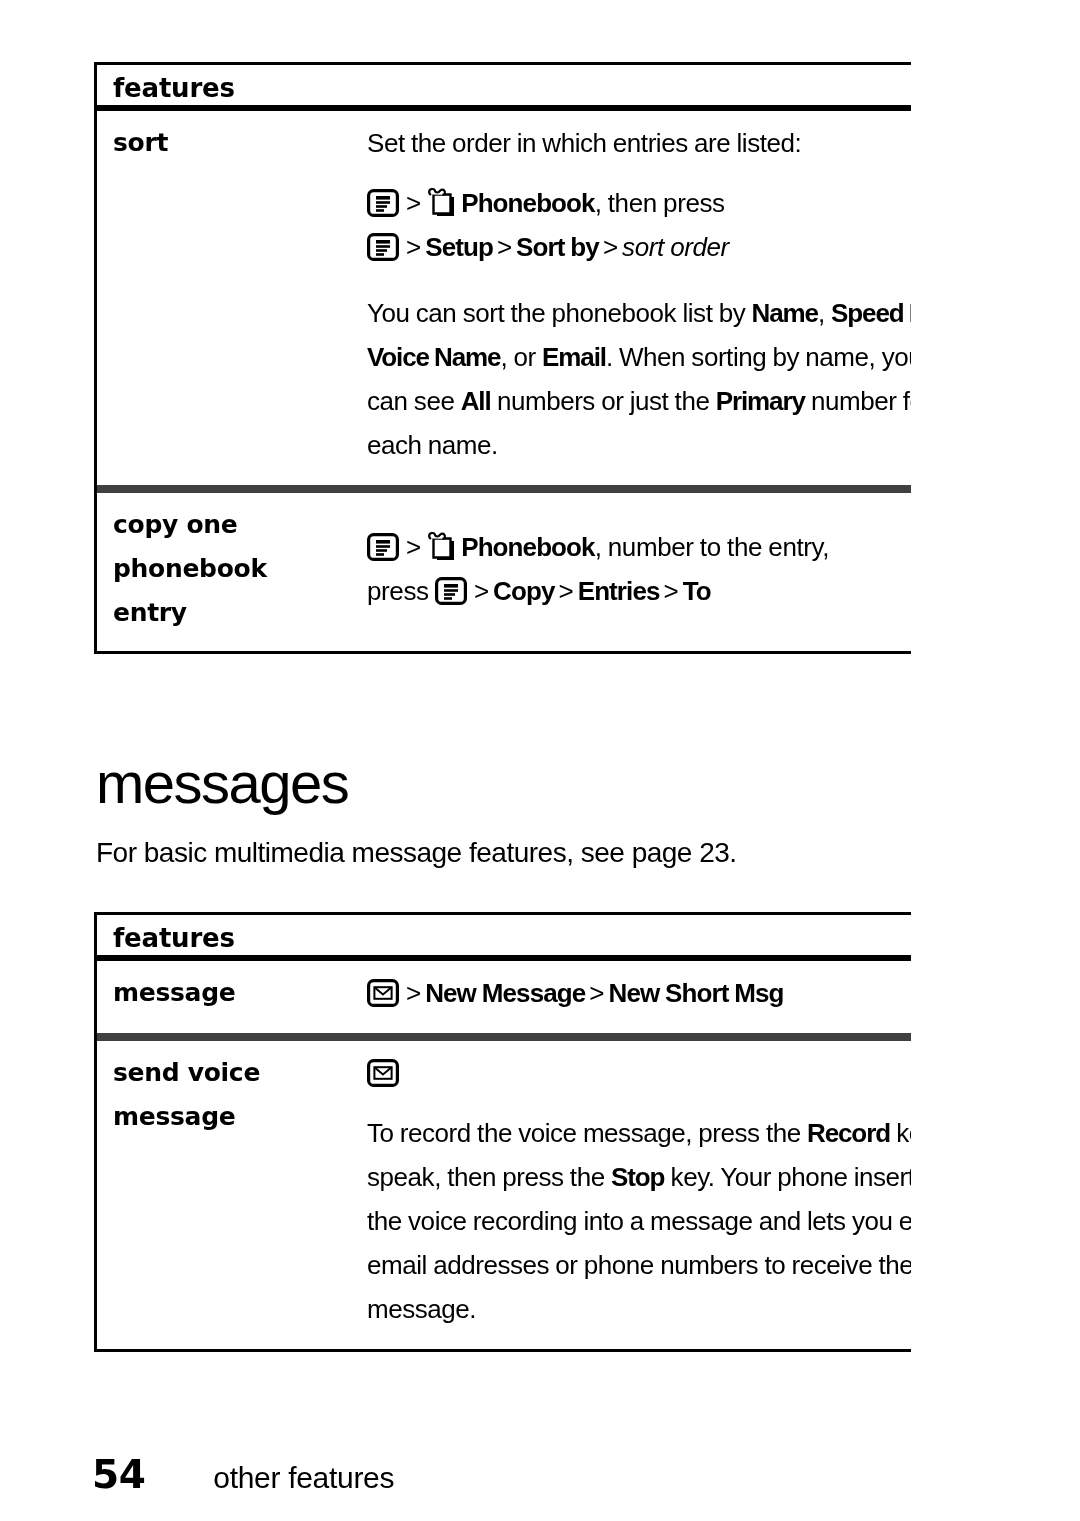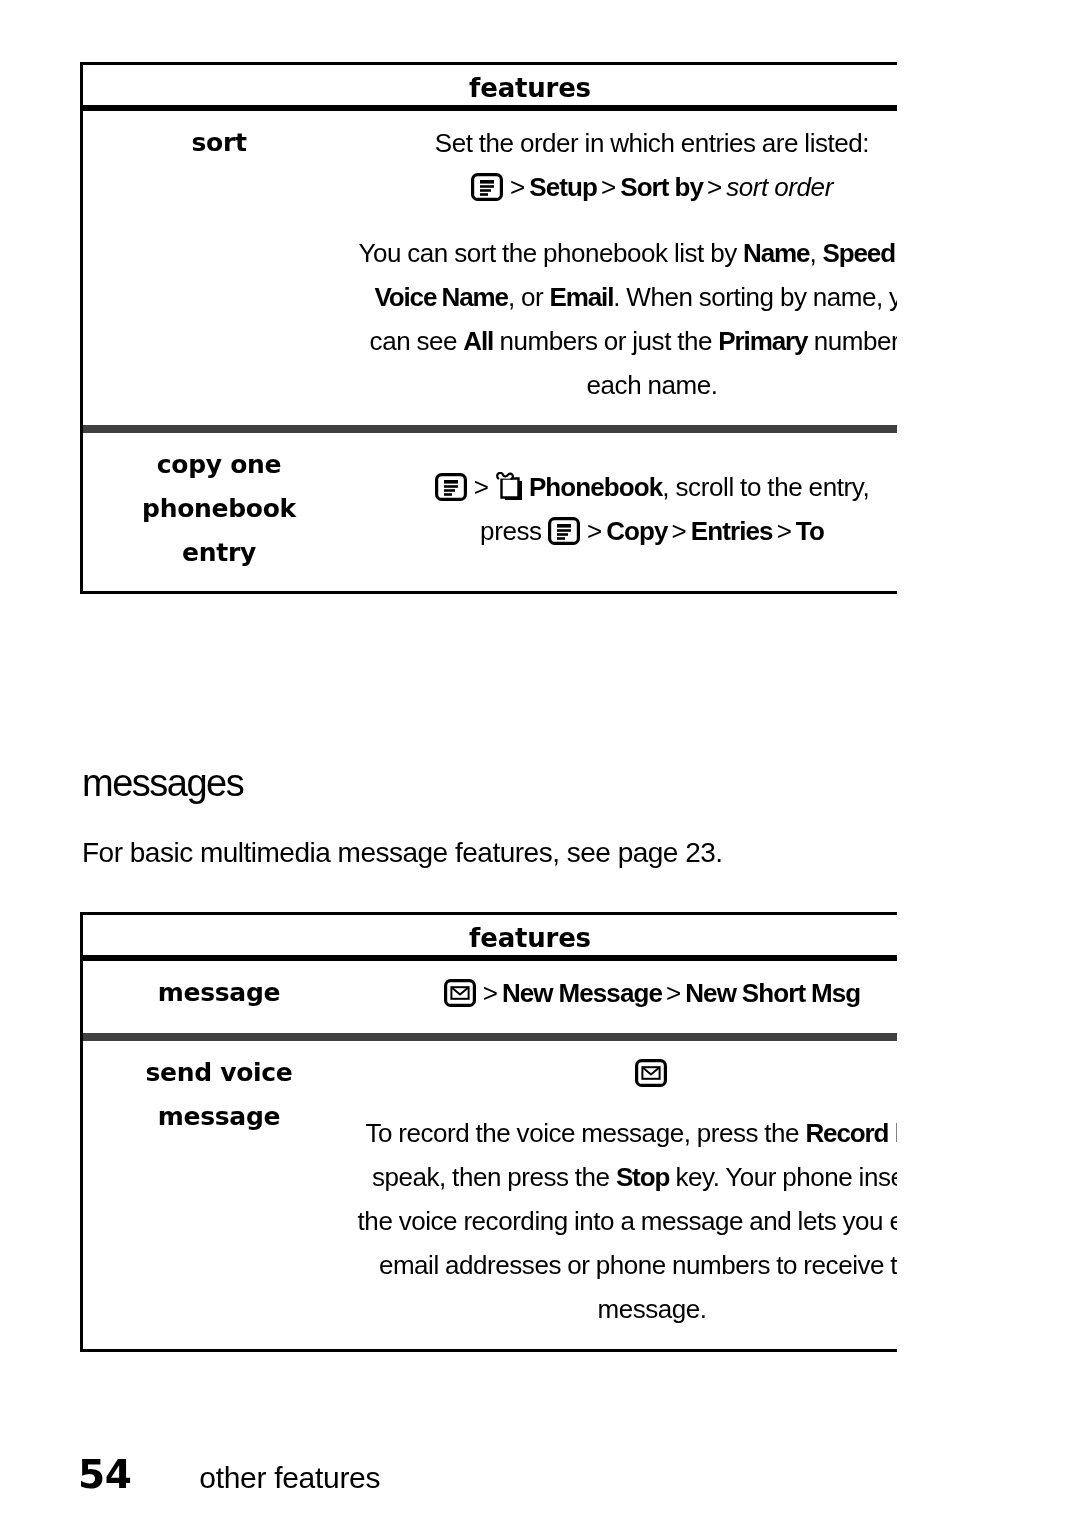--- a/index.html
+++ b/index.html
@@ -12,25 +12,24 @@
     width: 1080px;
     height: 1521px;
     position: relative;
     font-family: "Liberation Sans", sans-serif;
     color: #000000;
     -webkit-font-smoothing: antialiased;
   }
 
   .page {
     position: absolute;
-    left: 2px; top: 0;
+    left: 16px; top: 0;
     width: 895px;
     height: 1521px;
     overflow: hidden;
-    text-align: center;
   }
 
   
   .features-table {
     position: absolute;
     border: 3px solid #000;
     box-sizing: border-box;
     background: #fff;
   }
   #table-phonebook { left: 78px; top: 62px;  width: 884px; }
@@ -127,21 +126,21 @@
   .icn-env   { width: 32px; height: 28px; margin-right: 3px; }
   .icn-book  { width: 34px; height: 31px; vertical-align: -7px; margin-right: 2px; }
 
   
   #messages-heading {
     position: absolute;
     left: 80px;
     top: 752px;
     font-family: "Liberation Sans", sans-serif;
     font-weight: normal;
-    font-size: 38px;
+    font-size: 58px;
     line-height: 62px;
     letter-spacing: -1.5px;
   }
   #messages-intro {
     position: absolute;
     left: 80px;
     top: 832px;
     font-family: "Liberation Sans", sans-serif;
     font-size: 28px;
     line-height: 42px;
@@ -181,78 +180,97 @@
     </div>
 
     <div class="frow first">
       <div class="fcell-label">
         <div class="flabel">sort</div>
       </div>
       <div class="fcell-body bodytext">
 
         <p>Set the order in which entries are listed:</p>
 
-
-        <p style="margin-top:0;">
-          <span class="icn icn-menu">
-            <svg viewBox="0 0 32 28" width="32" height="28" aria-hidden="true">
-              <rect x="1.6" y="1.6" width="28.8" height="24.8" rx="5" ry="5" fill="none" stroke="#000" stroke-width="3.2"></rect>
-              <rect x="9" y="7" width="14" height="3.6" fill="#000"></rect>
-              <rect x="9" y="12.2" width="14" height="2.6" fill="#000"></rect>
-              <rect x="9" y="16.2" width="11" height="2.6" fill="#000"></rect>
-              <rect x="9" y="20.2" width="8" height="2.6" fill="#000"></rect>
-            </svg>
-          </span><span class="nav"><span class="sep">&gt;</span><span>Setup</span><span class="sep">&gt;</span><span>Sort by</span><span class="sep">&gt;</span><span class="it reg">sort order</span></span>
-        </p>
-
-        <p style="margin-top:22px;">
-          <span>You can sort the phonebook list by </span><b class="kw">Name</b><span>, </span><b class="kw">Speed No.</b><span>, </span><b class="kw">Voice Name</b><span>, or </span><b class="kw">Email</b><span>. When sorting by name, you can see </span><b class="kw">All</b><span> numbers or just the </span><b class="kw">Primary</b><span> number for each name.</span>
-        </p>
-
-      </div>
-    </div>
-
-    <div class="frow">
-      <div class="fcell-label">
-        <div class="flabel">copy one</div>
-        <div class="flabel">phonebook</div>
-        <div class="flabel">entry</div>
-      </div>
-      <div class="fcell-body bodytext">
-
-
-        <p style="margin-top:22px;">
+        <p style="margin-top:16px;">
           <span class="icn icn-menu">
             <svg viewBox="0 0 32 28" width="32" height="28" aria-hidden="true">
               <rect x="1.6" y="1.6" width="28.8" height="24.8" rx="5" ry="5" fill="none" stroke="#000" stroke-width="3.2"></rect>
               <rect x="9" y="7" width="14" height="3.6" fill="#000"></rect>
               <rect x="9" y="12.2" width="14" height="2.6" fill="#000"></rect>
               <rect x="9" y="16.2" width="11" height="2.6" fill="#000"></rect>
               <rect x="9" y="20.2" width="8" height="2.6" fill="#000"></rect>
             </svg>
           </span><span class="nav"><span class="sep">&gt;</span></span><span class="icn icn-book">
             <svg viewBox="0 0 34 31" width="34" height="31" aria-hidden="true">
               <path d="M12 9 L29 9 L29 28 L12 28 Z" fill="#000"></path>
               <path d="M8.5 6.5 L25.5 6.5 L25.5 25.5 L8.5 25.5 Z" fill="#fff" stroke="#000" stroke-width="2.4"></path>
               <path d="M5.2 6.4 c-1.6 -1.5 -1.3 -4 0.5 -5.1 c1.7 -1.0 3.8 -0.2 4.3 1.6
                        c0.3 1.1 1.1 1.6 2.2 1.6 c1.3 0 2.2 -0.7 2.8 -1.6
                        c1.0 -1.5 3.2 -1.6 4.3 -0.2 c1.1 1.3 0.6 3.3 -0.9 4.0" fill="#fff" stroke="#000" stroke-width="2.2" stroke-linecap="round" stroke-linejoin="round"></path>
             </svg>
-          </span><span class="nav">Phonebook</span><span class="reg">, scroll to the entry,</span>
+          </span><span class="nav">Phonebook</span><span class="reg">, then press</span>
         </p>
 
         <p style="margin-top:0;">
-          <span class="reg">press </span><span class="icn icn-menu">
+          <span class="icn icn-menu">
             <svg viewBox="0 0 32 28" width="32" height="28" aria-hidden="true">
               <rect x="1.6" y="1.6" width="28.8" height="24.8" rx="5" ry="5" fill="none" stroke="#000" stroke-width="3.2"></rect>
               <rect x="9" y="7" width="14" height="3.6" fill="#000"></rect>
               <rect x="9" y="12.2" width="14" height="2.6" fill="#000"></rect>
               <rect x="9" y="16.2" width="11" height="2.6" fill="#000"></rect>
               <rect x="9" y="20.2" width="8" height="2.6" fill="#000"></rect>
             </svg>
+          </span><span class="nav"><span class="sep">&gt;</span><span>Setup</span><span class="sep">&gt;</span><span>Sort by</span><span class="sep">&gt;</span><span class="it reg">sort order</span></span>
+        </p>
+
+        <p style="margin-top:22px;">
+          <span>You can sort the phonebook list by </span><b class="kw">Name</b><span>, </span><b class="kw">Speed No.</b><span>, </span><b class="kw">Voice Name</b><span>, or </span><b class="kw">Email</b><span>. When sorting by name, you can see </span><b class="kw">All</b><span> numbers or just the </span><b class="kw">Primary</b><span> number for each name.</span>
+        </p>
+
+      </div>
+    </div>
+
+    <div class="frow">
+      <div class="fcell-label">
+        <div class="flabel">copy one</div>
+        <div class="flabel">phonebook</div>
+        <div class="flabel">entry</div>
+      </div>
+      <div class="fcell-body bodytext">
+
+
+        <p style="margin-top:22px;">
+          <span class="icn icn-menu">
+            <svg viewBox="0 0 32 28" width="32" height="28" aria-hidden="true">
+              <rect x="1.6" y="1.6" width="28.8" height="24.8" rx="5" ry="5" fill="none" stroke="#000" stroke-width="3.2"></rect>
+              <rect x="9" y="7" width="14" height="3.6" fill="#000"></rect>
+              <rect x="9" y="12.2" width="14" height="2.6" fill="#000"></rect>
+              <rect x="9" y="16.2" width="11" height="2.6" fill="#000"></rect>
+              <rect x="9" y="20.2" width="8" height="2.6" fill="#000"></rect>
+            </svg>
+          </span><span class="nav"><span class="sep">&gt;</span></span><span class="icn icn-book">
+            <svg viewBox="0 0 34 31" width="34" height="31" aria-hidden="true">
+              <path d="M12 9 L29 9 L29 28 L12 28 Z" fill="#000"></path>
+              <path d="M8.5 6.5 L25.5 6.5 L25.5 25.5 L8.5 25.5 Z" fill="#fff" stroke="#000" stroke-width="2.4"></path>
+              <path d="M5.2 6.4 c-1.6 -1.5 -1.3 -4 0.5 -5.1 c1.7 -1.0 3.8 -0.2 4.3 1.6
+                       c0.3 1.1 1.1 1.6 2.2 1.6 c1.3 0 2.2 -0.7 2.8 -1.6
+                       c1.0 -1.5 3.2 -1.6 4.3 -0.2 c1.1 1.3 0.6 3.3 -0.9 4.0" fill="#fff" stroke="#000" stroke-width="2.2" stroke-linecap="round" stroke-linejoin="round"></path>
+            </svg>
+          </span><span class="nav">Phonebook</span><span class="reg">, number to the entry,</span>
+        </p>
+
+        <p style="margin-top:0;">
+          <span class="reg">press </span><span class="icn icn-menu">
+            <svg viewBox="0 0 32 28" width="32" height="28" aria-hidden="true">
+              <rect x="1.6" y="1.6" width="28.8" height="24.8" rx="5" ry="5" fill="none" stroke="#000" stroke-width="3.2"></rect>
+              <rect x="9" y="7" width="14" height="3.6" fill="#000"></rect>
+              <rect x="9" y="12.2" width="14" height="2.6" fill="#000"></rect>
+              <rect x="9" y="16.2" width="11" height="2.6" fill="#000"></rect>
+              <rect x="9" y="20.2" width="8" height="2.6" fill="#000"></rect>
+            </svg>
           </span><span class="nav"><span class="sep">&gt;</span><span>Copy</span><span class="sep">&gt;</span><span>Entries</span><span class="sep">&gt;</span><span>To</span></span>
         </p>
 
       </div>
     </div>
   </div>
 
   <div id="messages-heading">messages</div>
   <div id="messages-intro">For basic multimedia message features, see page 23.</div>
 

